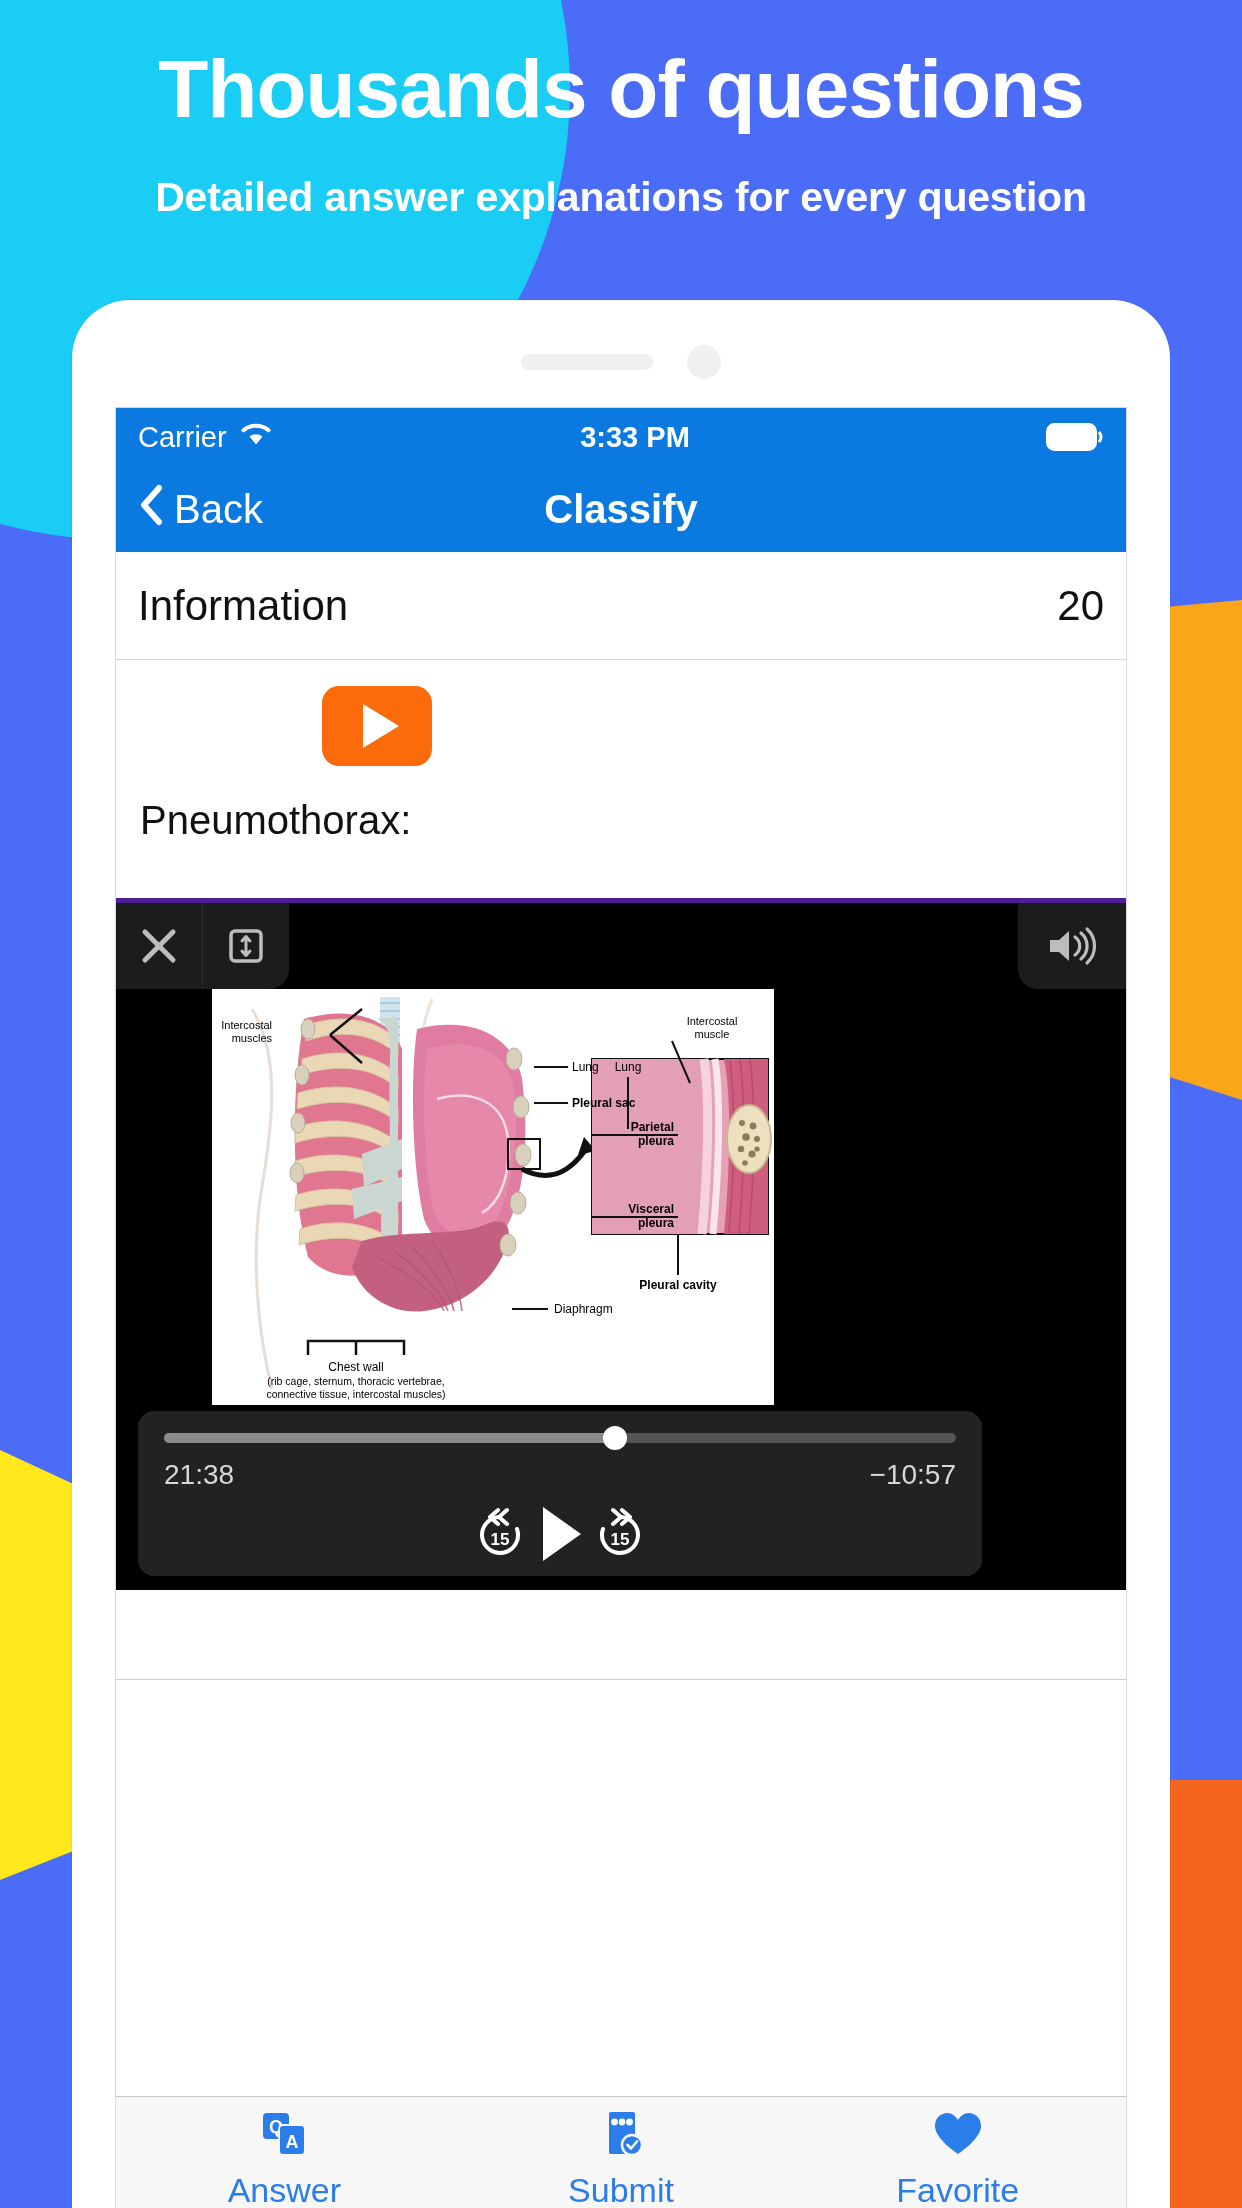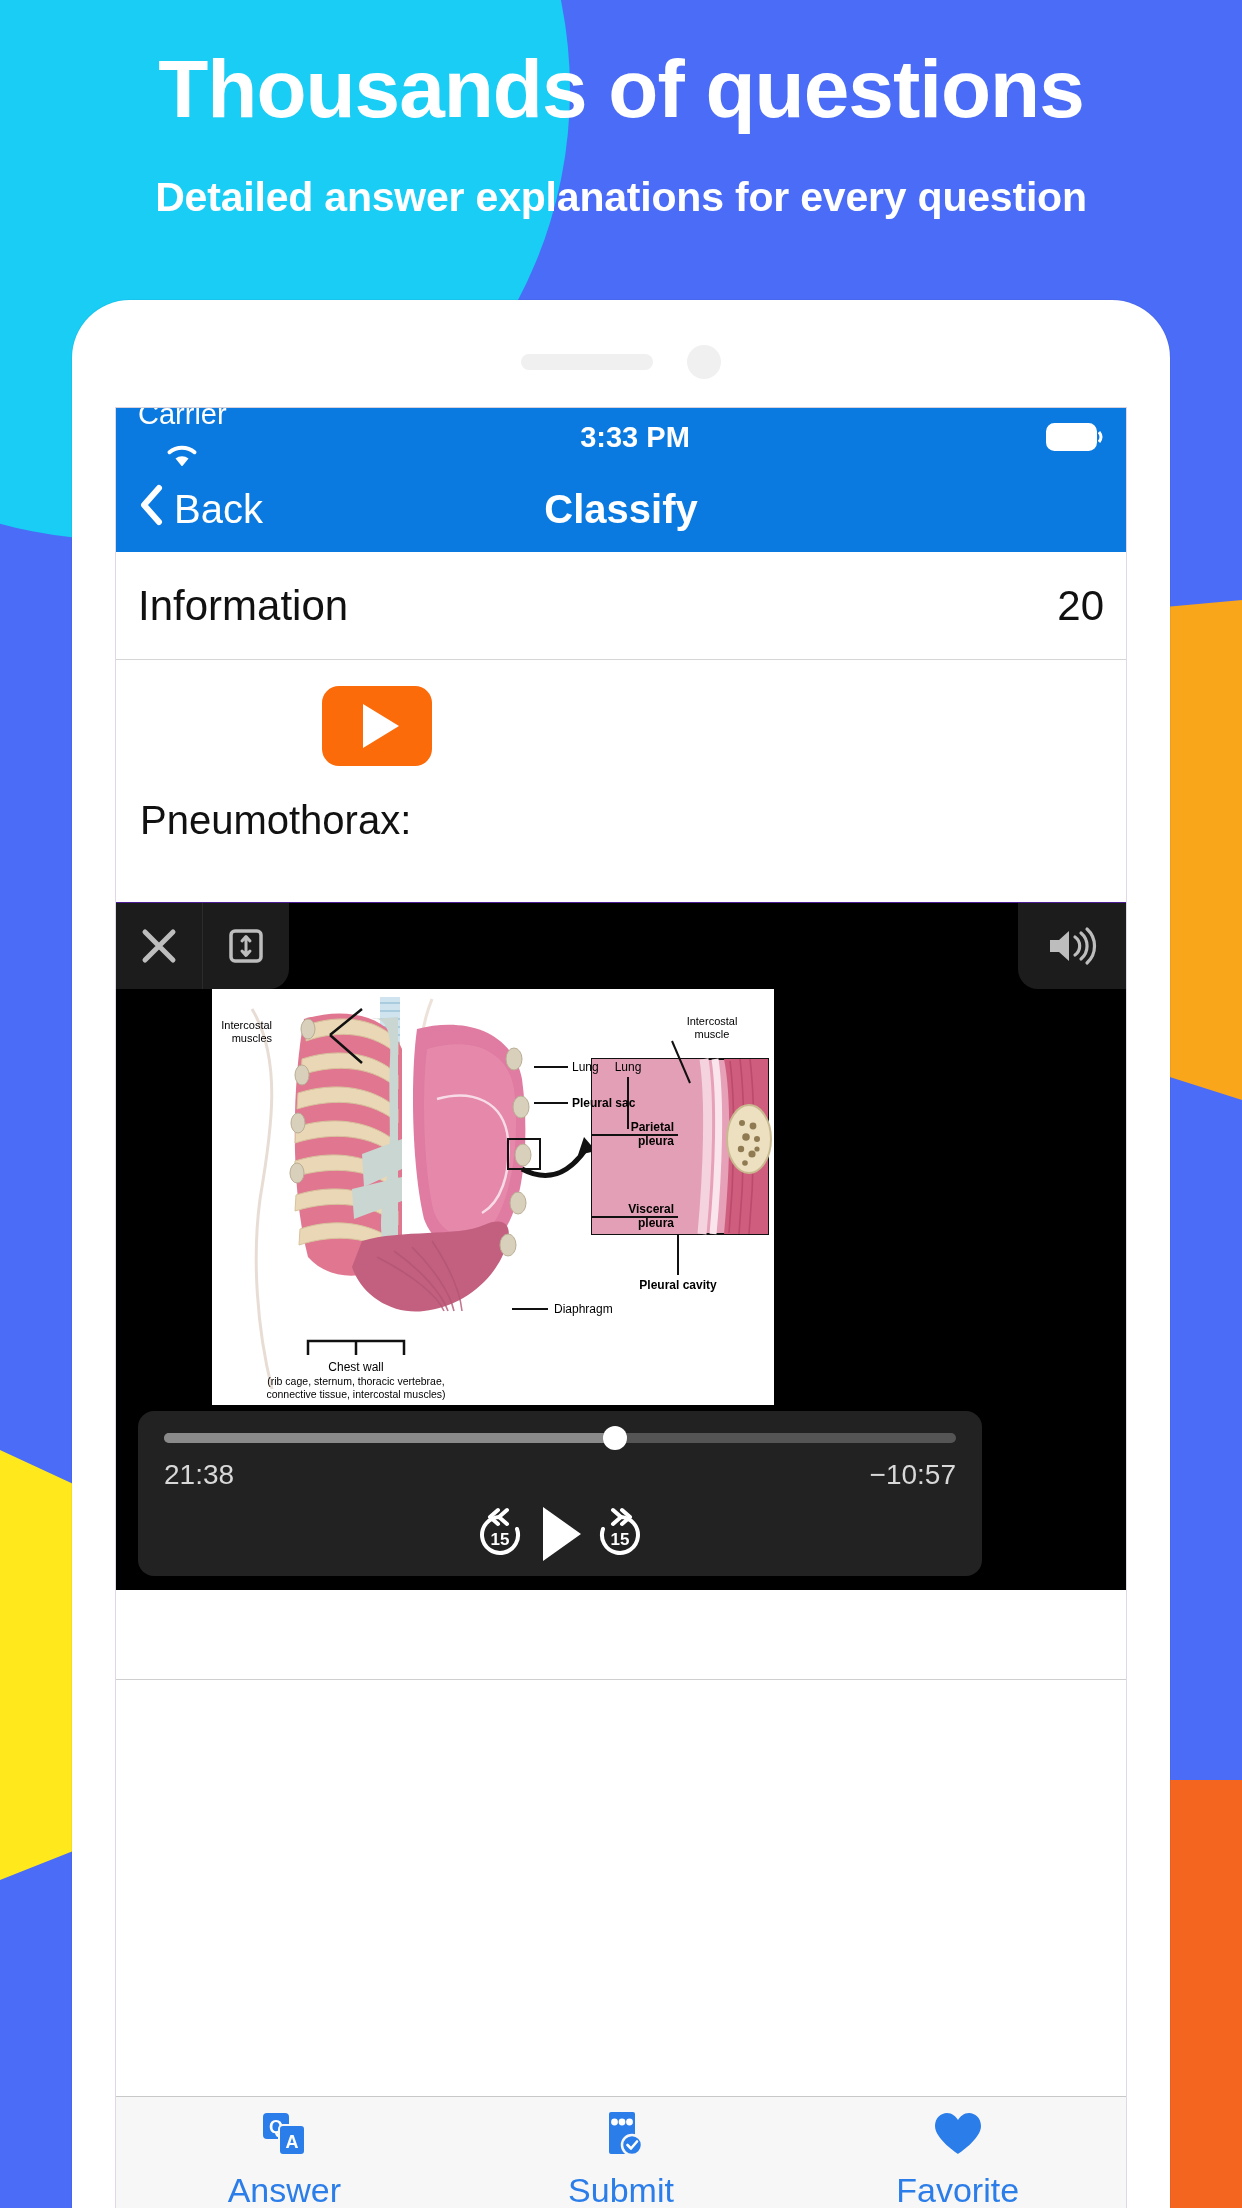--- a/index.html
+++ b/index.html
@@ -83,21 +83,21 @@
 
   
   .statusbar {
     height: 58px; background: #0a7ae0;
     display: flex; align-items: center;
     padding: 0 22px;
     color: #ffffff;
     font-size: 29px;
     position: relative;
   }
-  .carrier-group { display: flex; align-items: center; gap: 12px; flex-direction: column; }
+  .carrier-group { display: flex; align-items: center; gap: 12px; }
   .wifi-icon { display: block; }
   .status-time {
     position: absolute; left: 0; right: 0; text-align: center;
     font-weight: bold; font-size: 29px; pointer-events: none; margin-left: 28px;
   }
   .battery { margin-left: auto; display: flex; align-items: center; }
 
   
   .navbar {
     height: 86px; background: #0a7ae0;
@@ -122,21 +122,21 @@
     background: #ffffff;
   }
   .info-label { font-size: 42px; color: #111; }
   .info-count { font-size: 42px; color: #111; }
 
   
   .question-block {
     height: 243px;
     position: relative;
     background: #ffffff;
-    border-bottom: 1px solid #4c1d95;
+    border-bottom: 5px solid #4c1d95;
   }
   .q-text {
     position: absolute; left: 24px; top: 138px;
     font-size: 40px; color: #111;
   }
   .yt-btn {
     position: absolute; left: 206px; top: 26px;
     width: 110px; height: 80px;
     background: #fb6b0a;
     border-radius: 17px;

